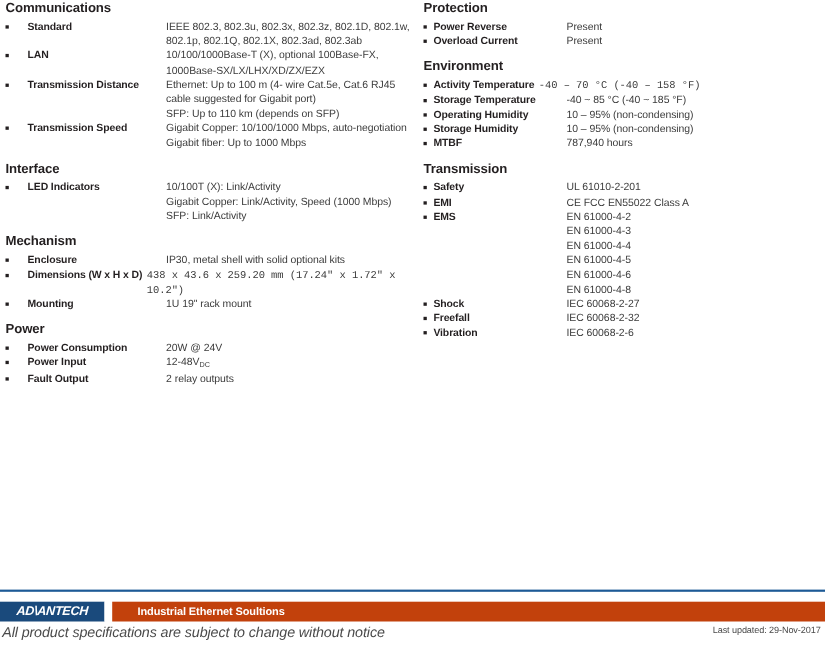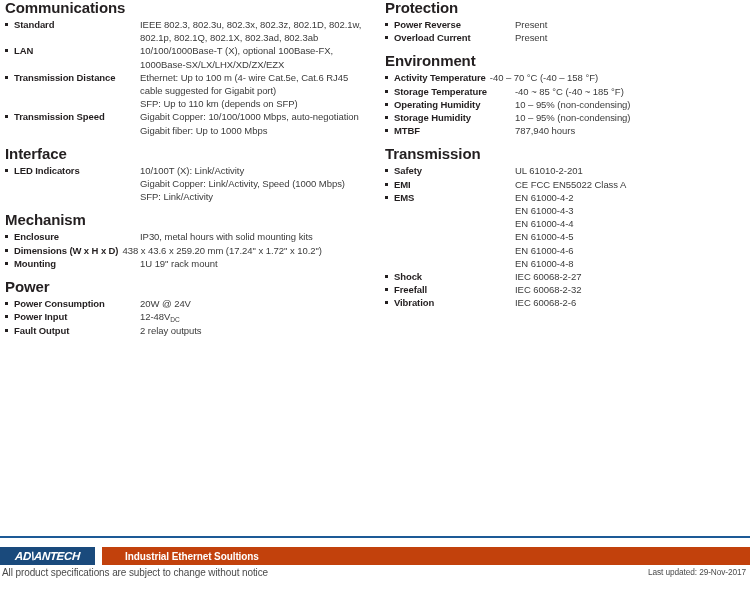--- a/index.html
+++ b/index.html
@@ -32,21 +32,21 @@
   .col-left  { left: 5px;   width: 370px; }
   .col-right { left: 385px; width: 365px; }
 
   
   .section {
     margin: 0 0 2px 0;
   }
   .section + .section { margin-top: 9px; }
 
   .section-title {
-    font-size: 15px;
+    font-size: 12px;
     font-weight: bold;
     letter-spacing: -0.1px;
     color: #231f20;
     line-height: 15px;
     margin: 0 0 3px 0;
     white-space: nowrap;
   }
 
   
   .spec-row {
@@ -82,26 +82,26 @@
   .spec-value {
     flex: 1 1 auto;
     font-size: 9.5px;
     line-height: 13.2px;
     color: #3b3b3b;
     letter-spacing: -0.05px;
     white-space: pre-line;
   }
 
   
-  .col-left  .spec-label { width: 126px; }
+  .col-left  .spec-label { width: 126px; margin-left: 11px; }
   .col-right .spec-label { width: 121px; }
 
   
   .spec-row.wide .spec-label { width: auto; }
-  .spec-row.wide .spec-value { flex: 1 1 auto; }
+  .spec-row.wide .spec-value { flex: 1 1 auto; font-family: Liberation Mono, monospace; }
 
   sub {
     font-size: 6.6px;
     vertical-align: baseline;
     position: relative;
     top: 2px;
   }
 
   
   #footer {
@@ -158,24 +158,25 @@
     font-weight: bold;
     letter-spacing: -0.1px;
     padding-left: 23px;
     white-space: nowrap;
   }
 
   .footer-note {
     position: absolute;
     left: 2px;
     top: 31px;
-    font-size: 10px;
+    font-size: 13px;
     color: #4a4a4a;
     letter-spacing: -0.1px;
     white-space: nowrap;
+    font-style: italic;
   }
   .footer-updated {
     position: absolute;
     right: 4px;
     top: 31px;
     font-size: 8.3px;
     color: #4a4a4a;
     letter-spacing: -0.1px;
     white-space: nowrap;
   }
@@ -234,21 +235,21 @@
 SFP: Link/Activity</span>
         </div>
       </div>
       <div class="section">
         <div class="section-title">Mechanism</div>
         <div class="spec-row">
           <span class="bullet">
             <i></i>
           </span>
           <span class="spec-label">Enclosure</span>
-          <span class="spec-value">IP30, metal hours with solid mounting kits</span>
+          <span class="spec-value">IP30, metal shell with solid optional kits</span>
         </div>
         <div class="spec-row wide">
           <span class="bullet">
             <i></i>
           </span>
           <span class="spec-label">Dimensions (W x H x D)</span>
           <span class="spec-value">438 x 43.6 x 259.20 mm (17.24" x 1.72" x 10.2")</span>
         </div>
         <div class="spec-row">
           <span class="bullet">

